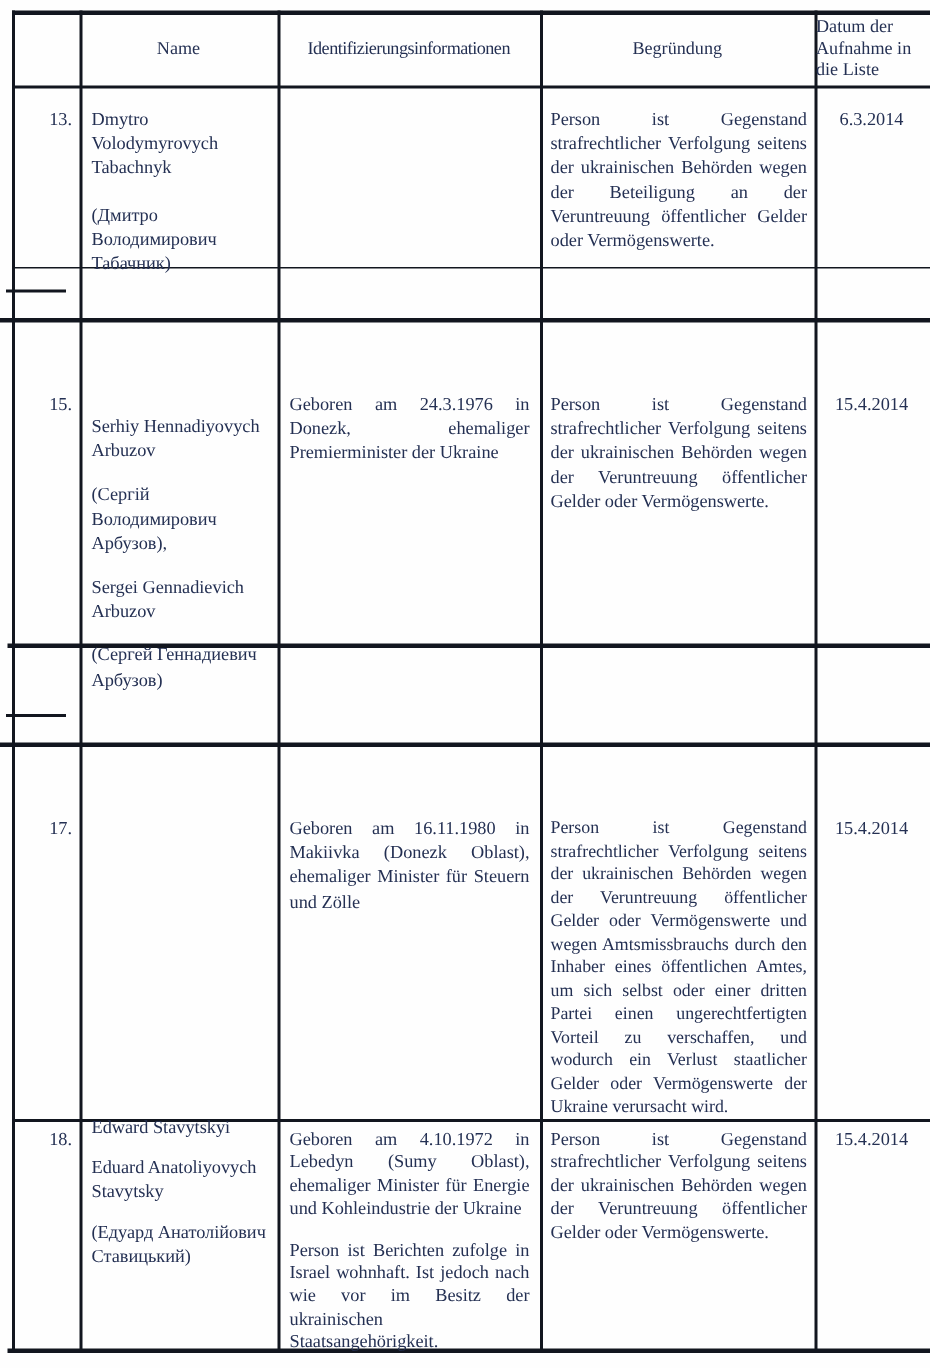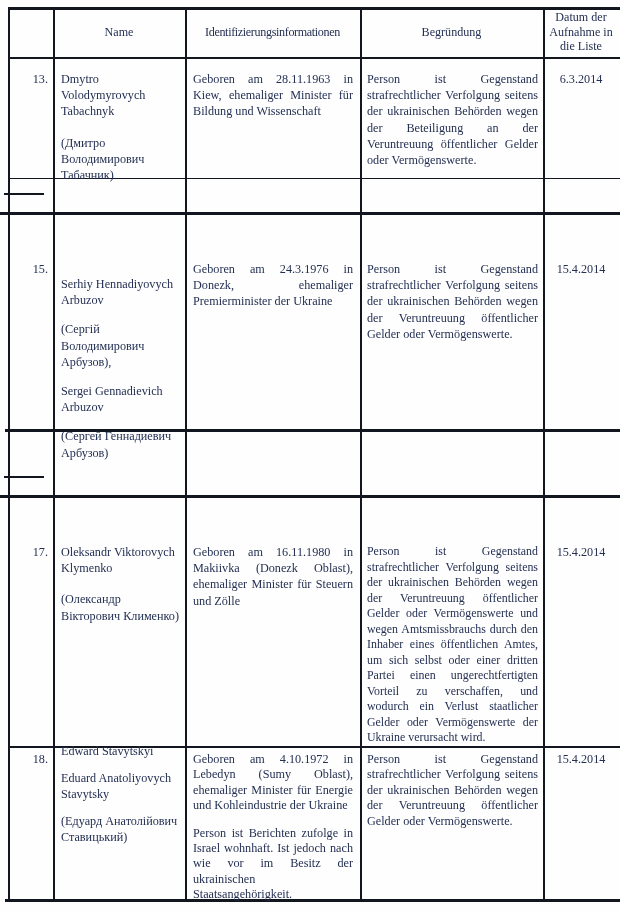--- a/index.html
+++ b/index.html
@@ -16,21 +16,21 @@
   .hline { position: absolute; background: #12161f; }
   .dash  { position: absolute; background: #12161f; height: 1.6px; width: 40px; left: 4px; }
 
   .cell { position: absolute; font-size: 12.2px; line-height: 16.2px; }
   .cell p { margin: 0 0 15px 0; }
   .cell p:last-child { margin-bottom: 0; }
 
   .hdr {
     position: absolute; top: 9px; height: 46px;
     display: flex; align-items: center; justify-content: center;
-    text-align: center; font-size: 12.1px; line-height: 14.6px;
+    font-size: 12.1px; line-height: 14.6px;
   }
   .hdr-tight span { white-space: nowrap; letter-spacing: -0.35px; }
 
   .num  { text-align: right; }
   .date { text-align: center; }
   .just { text-align: justify; hyphens: auto; -webkit-hyphens: auto; }
 
   .p-gap13 p { margin-bottom: 13px; }
   .r17-reason { font-size: 11.9px; line-height: 15.5px; max-height: 201px; overflow: hidden; }
   .r18 { line-height: 15.4px; }
@@ -70,23 +70,20 @@
   </div>
   <div class="hdr" style="left:544px;width:74px">
     <span>Datum der Aufnahme in die Liste</span>
   </div>
 
   <div class="cell num" style="left:8px;top:71px;width:40px">13.</div>
   <div class="cell" style="left:61px;top:71px;width:121px">
     <p>Dmytro Volodymyrovych Tabachnyk</p>
     <p>(Дмитро Володимирович Табачник)</p>
   </div>
-  <div class="cell just" style="left:193px;top:71px;width:160px">
-    <p>Geboren am 28.11.1963 in Kiew, ehemaliger Minister für Bildung und Wissenschaft</p>
-  </div>
   <div class="cell just" style="left:367px;top:71px;width:171px">
     <p>Person ist Gegenstand strafrechtlicher Verfolgung seitens der ukrainischen Behörden wegen der Beteiligung an der Veruntreuung öffentlicher Gelder oder Vermögenswerte.</p>
   </div>
   <div class="cell date" style="left:543px;top:71px;width:76px">6.3.2014</div>
 
   <div class="cell num" style="left:8px;top:261px;width:40px">15.</div>
   <div class="cell p-gap13" style="left:61px;top:276px;width:121px">
     <p>Serhiy Hennadiyovych Arbuzov</p>
     <p>(Сергій Володимирович Арбузов),</p>
     <p>Sergei Gennadievich Arbuzov</p>
@@ -94,24 +91,20 @@
   </div>
   <div class="cell just" style="left:193px;top:261px;width:160px">
     <p>Geboren am 24.3.1976 in Donezk, ehemaliger Premierminister der Ukraine</p>
   </div>
   <div class="cell just" style="left:367px;top:261px;width:171px">
     <p>Person ist Gegenstand strafrechtlicher Verfolgung seitens der ukrainischen Behörden wegen der Veruntreuung öffentlicher Gelder oder Vermögenswerte.</p>
   </div>
   <div class="cell date" style="left:543px;top:261px;width:76px">15.4.2014</div>
 
   <div class="cell num" style="left:8px;top:544px;width:40px">17.</div>
-  <div class="cell" style="left:61px;top:544px;width:121px">
-    <p>Oleksandr Viktorovych Klymenko</p>
-    <p>(Олександр Вікторович Клименко)</p>
-  </div>
   <div class="cell just" style="left:193px;top:544px;width:160px">
     <p>Geboren am 16.11.1980 in Makiivka (Donezk Oblast), ehemaliger Minister für Steuern und Zölle</p>
   </div>
   <div class="cell just r17-reason" style="left:367px;top:544px;width:171px">
     <p>Person ist Gegenstand strafrechtlicher Verfolgung seitens der ukrainischen Behörden wegen der Veruntreuung öffentlicher Gelder oder Vermögenswerte und wegen Amtsmissbrauchs durch den Inhaber eines öffentlichen Amtes, um sich selbst oder einer dritten Partei einen ungerechtfertigten Vorteil zu verschaffen, und wodurch ein Verlust staatlicher Gelder oder Vermögenswerte der Ukraine verursacht wird.</p>
   </div>
   <div class="cell date" style="left:543px;top:544px;width:76px">15.4.2014</div>
 
   <div class="cell num r18" style="left:8px;top:752px;width:40px">18.</div>
   <div class="cell r18" style="left:61px;top:744px;width:121px">

